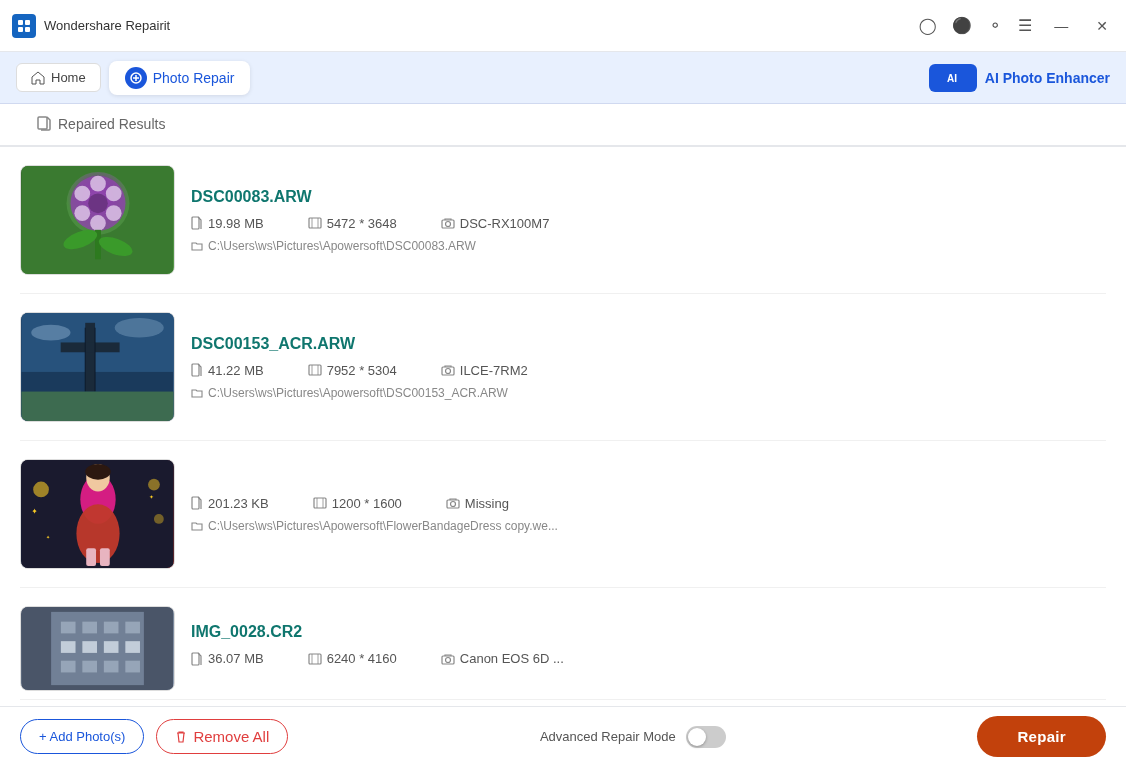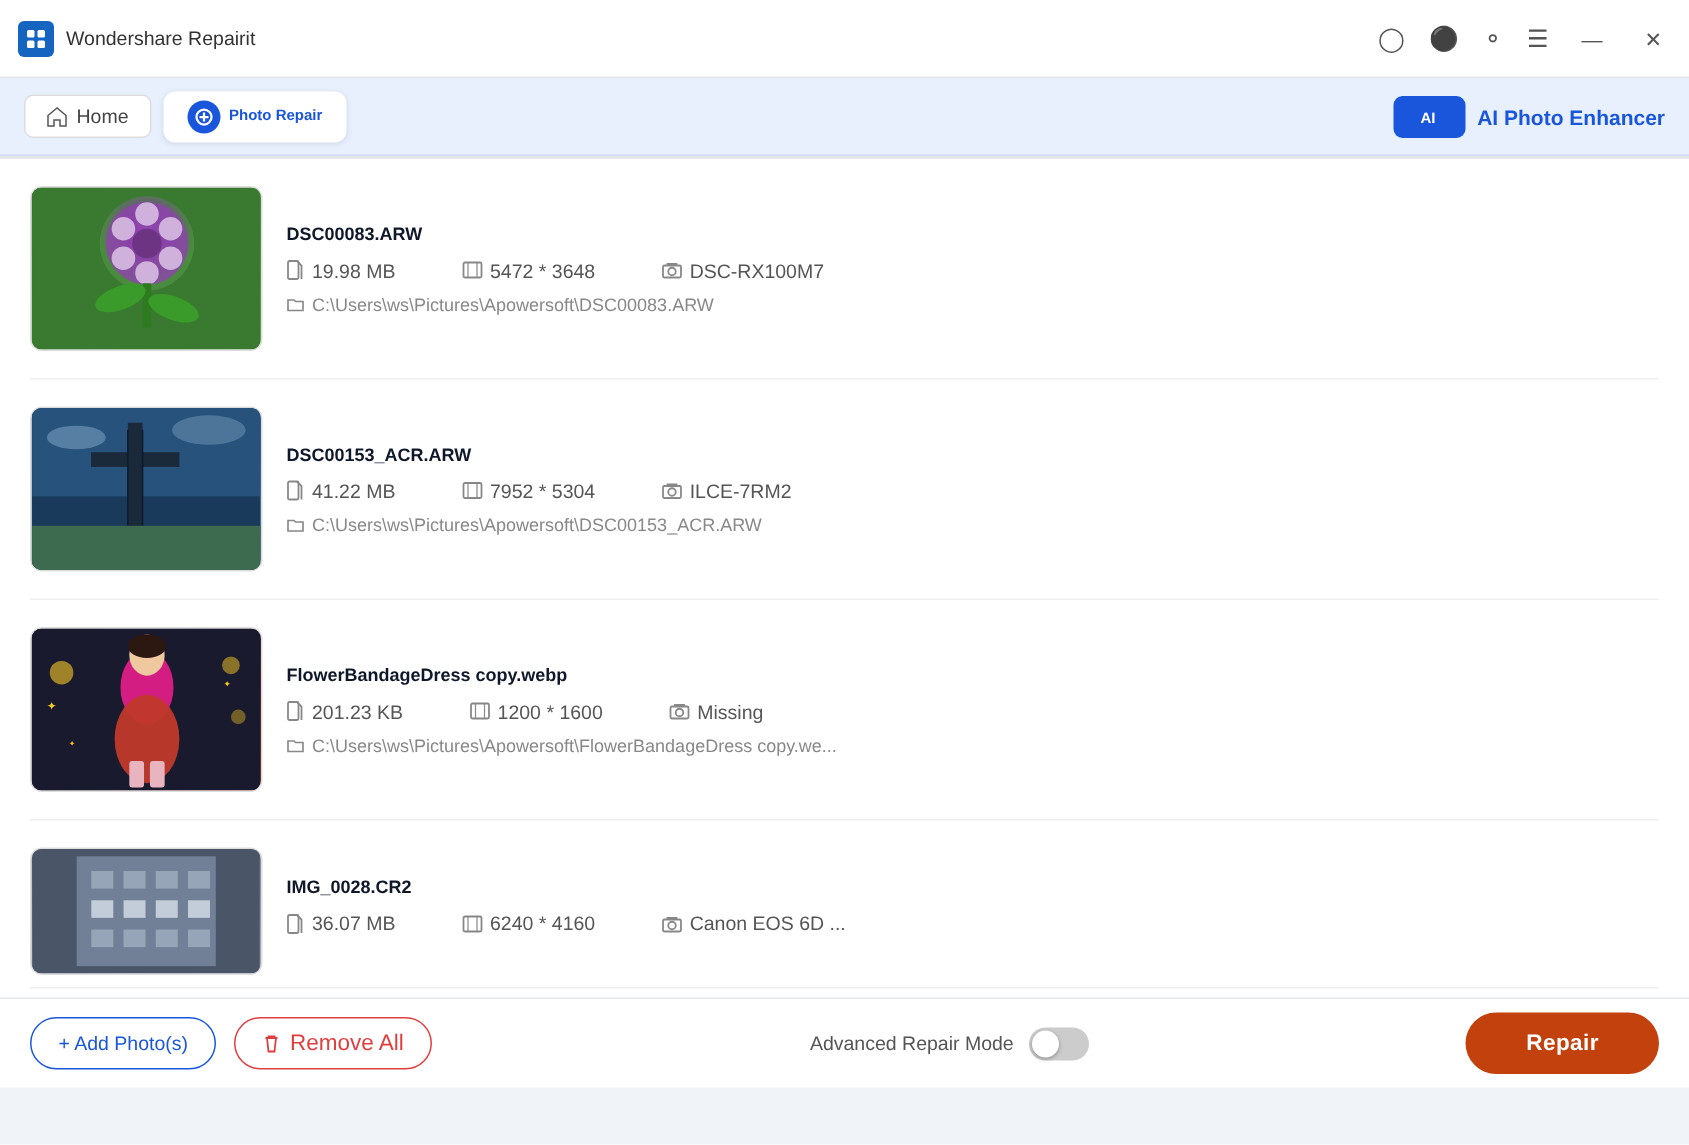--- a/index.html
+++ b/index.html
@@ -27,21 +27,21 @@
     }
     .navbar-left { display: flex; align-items: center; gap: 8px; }
     .home-btn {
       display: flex; align-items: center; gap: 6px;
       background: white; border: 1px solid #ddd; border-radius: 6px;
       padding: 6px 14px; cursor: pointer; font-size: 13px; color: #444;
     }
     .photo-repair-btn {
       display: flex; align-items: center; gap: 6px;
       background: white; border-radius: 8px; padding: 6px 16px;
-      font-size: 10px; font-weight: 700; color: #1a56db;
+      font-size: 14px; font-weight: 400; color: #1a56db;
       box-shadow: 0 1px 4px rgba(0,0,0,0.1);
     }
     .photo-repair-icon { width: 22px; height: 22px; background: #1a56db; border-radius: 50%; display: flex; align-items: center; justify-content: center; }
     .navbar-right { display: flex; align-items: center; gap: 8px; cursor: pointer; }
     .ai-icon-wrapper { width: 48px; height: 28px; background: #1a56db; border-radius: 6px; display: flex; align-items: center; justify-content: center; }
     .ai-enhancer-label { font-size: 14px; font-weight: 600; color: #1a56db; }
 
     
     .tabbar {
       display: flex; align-items: flex-end;
@@ -70,21 +70,21 @@
       display: flex; align-items: center; gap: 16px;
       padding: 18px 0; border-bottom: 1px solid #f0f0f0;
     }
     .photo-thumb {
       width: 155px; height: 110px; border-radius: 8px; overflow: hidden;
       flex-shrink: 0; background: #e0e8f0;
       border: 1px solid #ddd;
     }
 
     .photo-info { flex: 1; }
-    .photo-name { font-size: 12px; font-weight: 600; color: #0f172a; margin-bottom: 10px; }
+    .photo-name { font-size: 16px; font-weight: 600; color: #0f766e; margin-bottom: 10px; }
     .photo-meta { display: flex; align-items: center; gap: 44px; margin-bottom: 8px; }
     .meta-item { display: flex; align-items: center; gap: 5px; font-size: 13px; color: #555; }
     .photo-path { display: flex; align-items: center; gap: 5px; font-size: 12px; color: #888; }
 
     
     .bottombar {
       display: flex; align-items: center; justify-content: space-between;
       background: white; height: 60px; padding: 0 20px;
       border-top: 1px solid #e5e7eb;
     }
@@ -173,20 +173,27 @@
     <div class="ai-icon-wrapper">
       <svg width="16" height="16" viewBox="0 0 16 16" fill="white">
         <text x="2" y="12" font-size="10" fill="white" font-weight="bold">AI</text>
       </svg>
     </div>
     <span class="ai-enhancer-label">AI Photo Enhancer</span>
   </div>
 </div>
 
 <div class="tabbar">
+  <div class="tab">
+    <svg width="16" height="16" viewBox="0 0 16 16">
+      <rect x="2" y="1" width="9" height="12" rx="1" stroke="#888" stroke-width="1.5" fill="none"></rect>
+      <path d="M11 1l3 3v9a1 1 0 01-1 1H5" stroke="#888" stroke-width="1.5" fill="none"></path>
+    </svg>
+    <span>Repaired Results</span>
+  </div>
 </div>
 
 <div class="main">
 
   <div class="photo-item">
     <div class="photo-thumb thumb-1">
       <svg class="thumb-svg" viewBox="0 0 155 110" xmlns="http://www.w3.org/2000/svg">
         <defs>
           <radialGradient id="g1" cx="50%" cy="40%" r="50%">
             <stop offset="0%" stop-color="#9b59b6"></stop>
@@ -321,21 +328,20 @@
         <ellipse cx="78" cy="18" rx="12" ry="14" fill="#f0c8a0"></ellipse>
 
         <ellipse cx="78" cy="12" rx="13" ry="8" fill="#2c1810"></ellipse>
 
         <text x="10" y="55" font-size="8" fill="#f9ca24">✦</text>
         <text x="130" y="40" font-size="6" fill="#f9ca24">✦</text>
         <text x="25" y="80" font-size="5" fill="#f9ca24">✦</text>
       </svg>
     </div>
     <div class="photo-info">
-      <div class="photo-name">FlowerBandageDress copy.webp</div>
       <div class="photo-meta">
         <div class="meta-item">
           <svg width="12" height="14" viewBox="0 0 12 14">
             <rect x="1" y="1" width="7" height="12" rx="1" stroke="#888" stroke-width="1.2" fill="none"></rect>
             <path d="M7 1l3 3v9" stroke="#888" stroke-width="1.2" fill="none"></path>
           </svg>
           <span>201.23 KB</span>
         </div>
         <div class="meta-item">
           <svg width="14" height="12" viewBox="0 0 14 12">

